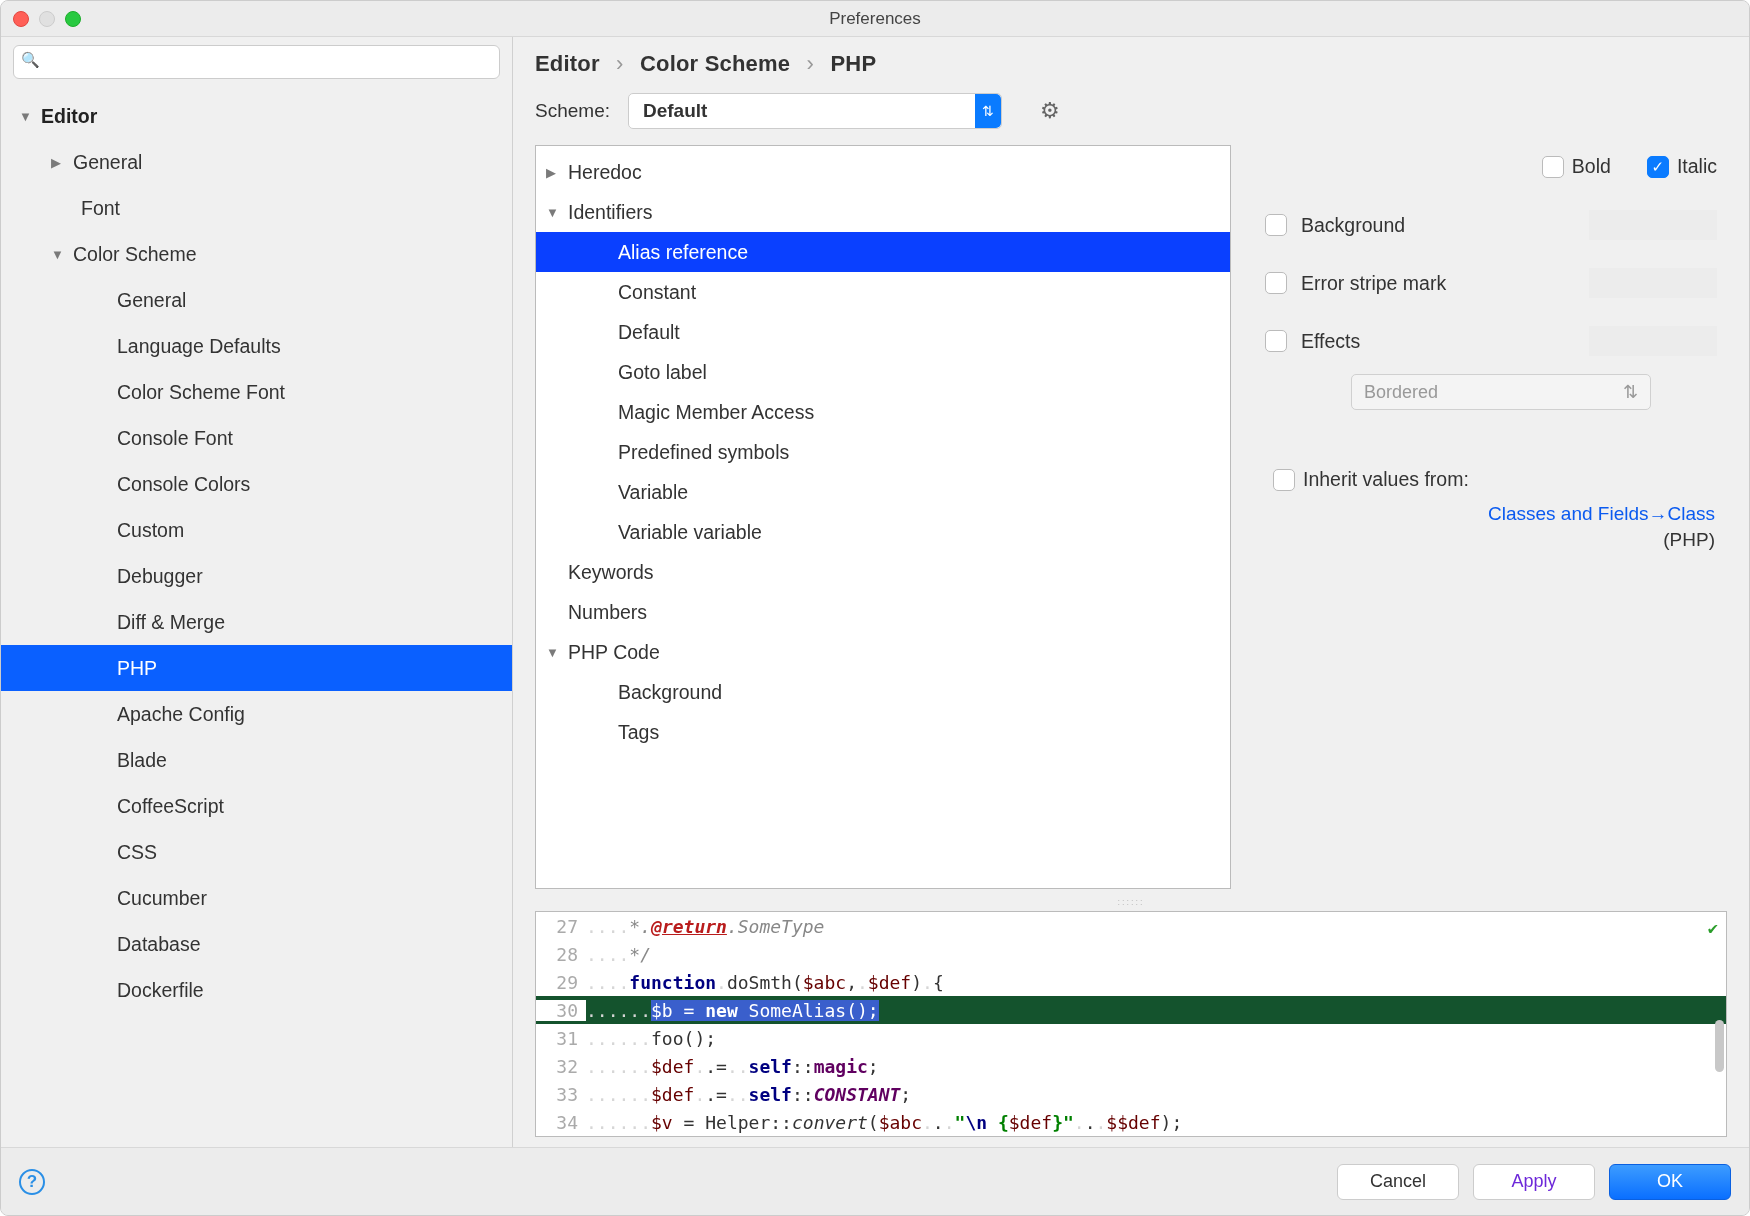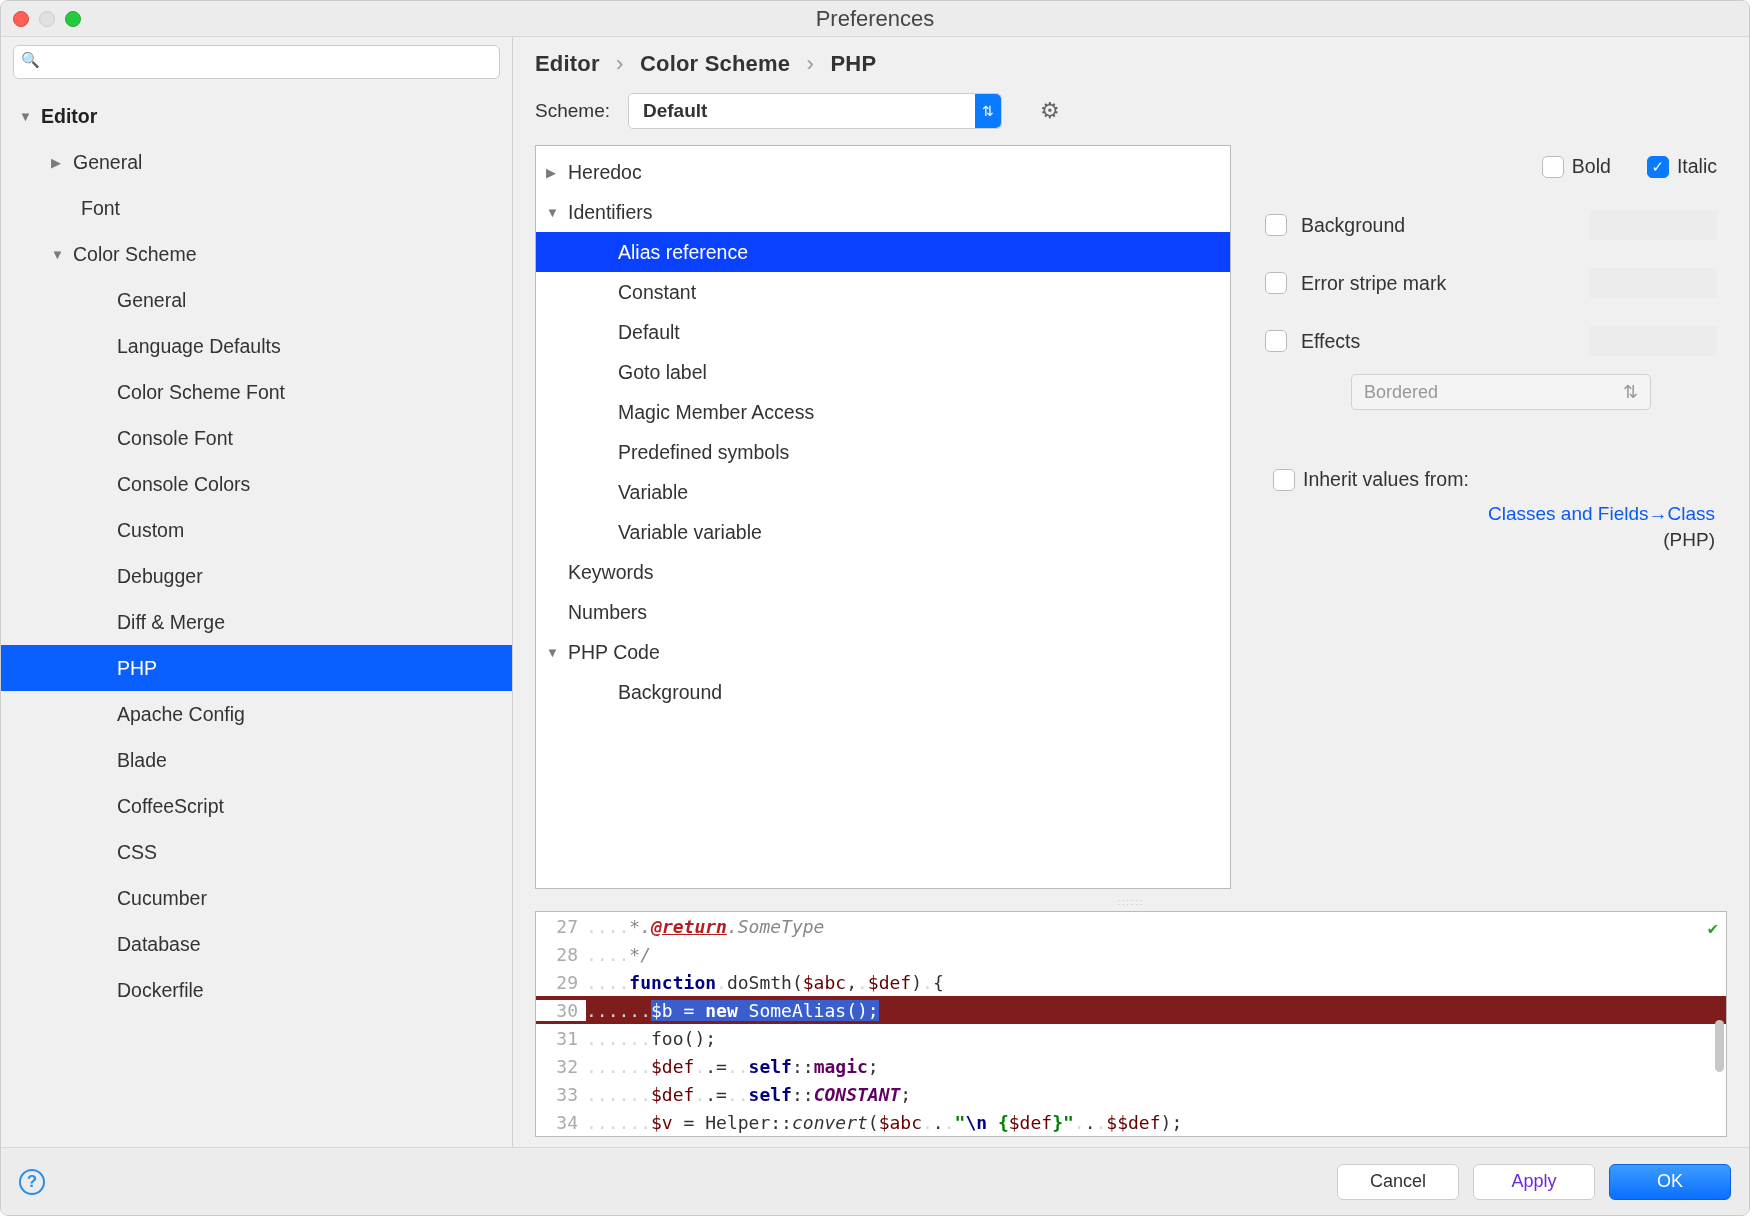--- a/index.html
+++ b/index.html
@@ -4,21 +4,21 @@
 <style>
 * { box-sizing: border-box; margin: 0; padding: 0; }
 body { font-family: -apple-system, "Helvetica Neue", Arial, sans-serif; font-size: 17.5px; color: #333; background: #fff; width: 1750px; height: 1216px; overflow: hidden; }
 .window { width: 100%; height: 100%; display: flex; flex-direction: column; background: #ececec; border: 1px solid #ccc; border-radius: 8px; overflow: hidden; }
 .titlebar { height: 36px; display: flex; align-items: center; padding: 0 12px; position: relative; border-bottom: 1px solid #d8d8d8; background: #ececec; }
 .traffic-lights { display: flex; gap: 10px; }
 .tl { width: 16px; height: 16px; border-radius: 50%; }
 .tl.red { background: #ff5f57; border: 1px solid #e24640; }
 .tl.yellow { background: #e0e0e0; border: 1px solid #ccc; }
 .tl.green { background: #28c940; border: 1px solid #1dad2b; }
-.title { position: absolute; left: 0; right: 0; text-align: center; font-size: 22px; color: #444; pointer-events: none; }
+.title { position: absolute; left: 0; right: 0; text-align: center; font-size: 17px; color: #444; pointer-events: none; }
 .body { flex: 1; display: flex; overflow: hidden; }
 .sidebar { width: 512px; background: #f0f0f0; border-right: 1px solid #d0d0d0; display: flex; flex-direction: column; }
 .search-wrap { padding: 8px 12px; }
 .search { width: 100%; height: 34px; border: 1px solid #ccc; border-radius: 6px; padding: 0 28px; font-size: 16px; background: #fff; }
 .search-wrap { position: relative; }
 .search-icon { position: absolute; left: 20px; top: 14px; color: #999; font-size: 15px; }
 .tree { flex: 1; overflow-y: auto; padding-top: 6px; }
 .tree-item { display: flex; align-items: center; height: 46px; padding-left: 18px; font-size: 19.5px; cursor: default; }
 .tree-item.selected { background: #0a60ff; color: #fff; }
 .tree-item .chev { width: 18px; font-size: 13px; color: #7a7a7a; }
@@ -68,21 +68,21 @@
 .cm-tag { color: #b91c1c; font-style: italic; font-weight: 700; text-decoration: underline; }
 .cm-keyword { color: #000080; font-weight: 700; }
 .cm-var { color: #660000; }
 .cm-brace { color: #333; }
 .cm-alias { background: #3a5fcc; color: #fff; }
 .cm-self { color: #000080; font-weight: 700; }
 .cm-magic { color: #600060; font-weight: 700; }
 .cm-const { color: #600060; font-weight: 700; font-style: italic; }
 .cm-str { color: #008000; font-weight: 700; }
 .cm-esc { color: #000080; font-weight: 700; }
-.line.hl { background: #7f1d1d; }
+.line.hl { background: #14532d; }
 .check-ok { position: absolute; right: 8px; top: 6px; color: #2a9d2a; font-size: 17px; }
 .scrollbar-gray { position: absolute; right: 2px; top: 108px; width: 9px; height: 52px; background: #c8c8c8; border-radius: 5px; }
 .footer { height: 68px; display: flex; align-items: center; padding: 0 18px; border-top: 1px solid #d8d8d8; background: #ececec; }
 .help { width: 26px; height: 26px; border: 2px solid #2a8fe6; border-radius: 50%; color: #2a8fe6; font-weight: 700; display: flex; align-items: center; justify-content: center; font-size: 17px; }
 .footer-spacer { flex: 1; }
 .btn { height: 36px; min-width: 122px; border-radius: 6px; font-size: 18px; display: flex; align-items: center; justify-content: center; margin-left: 14px; border: 1px solid #ccc; background: #fff; }
 .btn.disabled { color: #6d28d9; }
 .btn.primary { background: linear-gradient(#3d9cff, #0a6fff); color: #fff; border: 1px solid #0a60e0; font-weight: 500; }
 .drag-grip { text-align: center; color: #bbb; font-size: 9px; letter-spacing: 2px; margin: 0 22px 4px; }
 </style>
@@ -241,20 +241,24 @@
               <span>Numbers</span>
             </div>
           <div class="cat-item l0">
               <span class="chev">▼</span>
               <span>PHP Code</span>
             </div>
           <div class="cat-item l1">
               <span class="chev hidden"></span>
               <span>Background</span>
             </div>
+          <div class="cat-item l1">
+              <span class="chev hidden"></span>
+              <span>Tags</span>
+            </div>
         </div>
 
         <div class="attrs">
           <div class="attrs-row1">
             <div class="cb-wrap">
                 <span class="cb"></span>
                 <span>Bold</span>
               </div>
             <div class="cb-wrap">
                 <span class="cb checked">✓</span>

